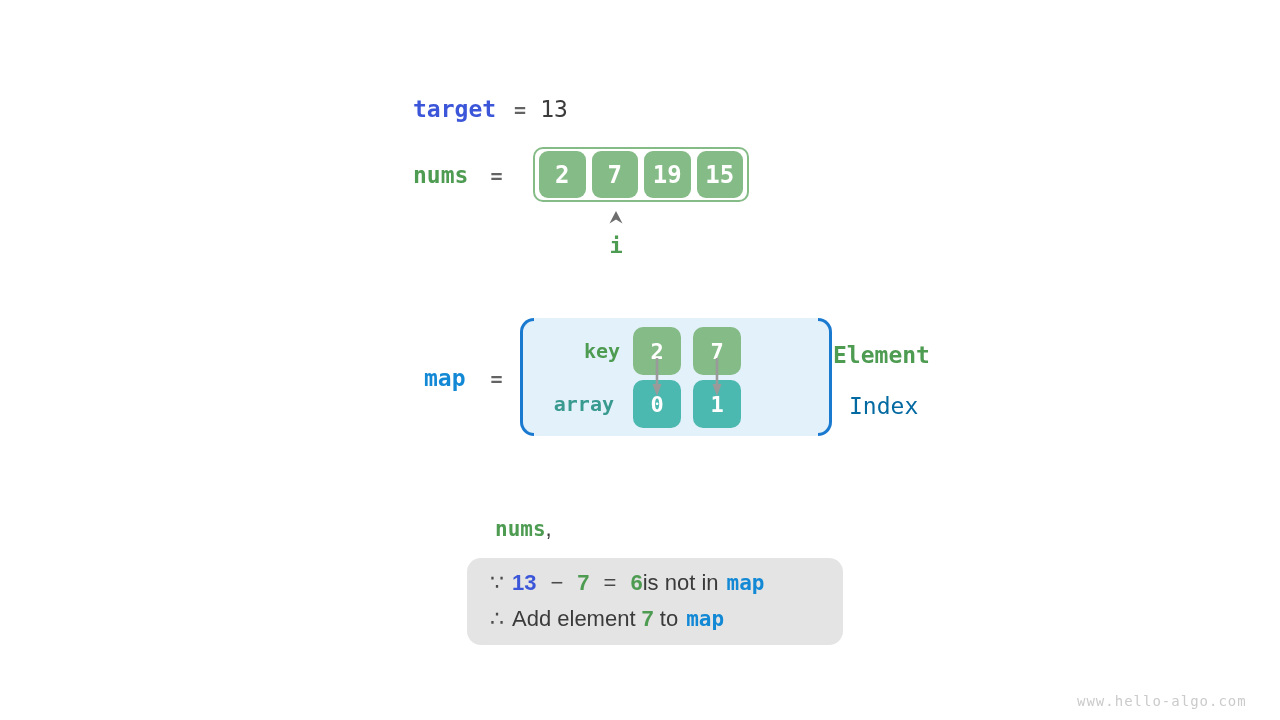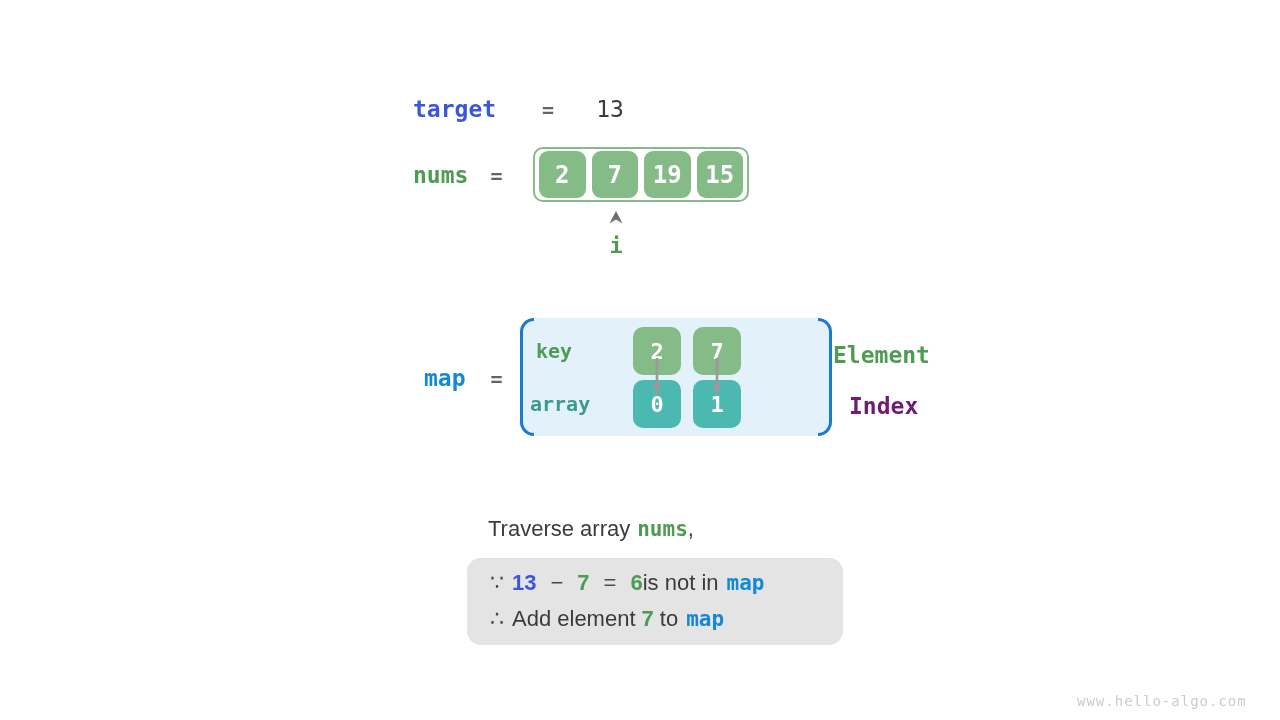--- a/index.html
+++ b/index.html
@@ -4,21 +4,21 @@
 <style>
   html,body{margin:0;padding:0;background:#ffffff;}
   #canvas{
     position:relative;width:1280px;height:720px;background:#ffffff;
     overflow:hidden;font-family:"Liberation Sans",sans-serif;
   }
   .mono{font-family:"DejaVu Sans Mono",monospace;}
   .abs{position:absolute;}
 
   
-  .target-row{left:413px;top:96px;display:flex;align-items:baseline;gap:28px;}
+  .target-row{left:413px;top:96px;display:flex;align-items:baseline;}
   .kw-target{font-size:23px;font-weight:bold;color:#3c56d9;}
   .eq{font-size:20px;font-weight:bold;color:#636363;}
   .target-val{font-size:23px;font-weight:500;color:#3b3b3b;margin-left:14px;}
   .target-row .eq{margin-left:18px;}
 
   
   .nums-label-row{left:413px;top:162px;display:flex;align-items:baseline;}
   .kw-nums{font-size:23px;font-weight:bold;color:#4e9b52;}
   .nums-label-row .eq{margin-left:22px;}
   .array-box{
@@ -40,34 +40,34 @@
   
   .map-label-row{left:424px;top:365px;display:flex;align-items:baseline;}
   .kw-map{font-size:23px;font-weight:bold;color:#1389d6;}
   .map-label-row .eq{margin-left:25px;}
   .map-panel{left:520px;top:318px;width:312px;height:118px;
     background:#e3f1fa;border-radius:18px;}
   .bracket{position:absolute;top:0;bottom:0;width:14px;box-sizing:border-box;
     border:3px solid #1a7ad0;}
   .bracket.left{left:0;border-right:none;border-radius:18px 0 0 18px;}
   .bracket.right{right:0;border-left:none;border-radius:0 18px 18px 0;}
-  .row-label{position:absolute;width:84px;text-align:left;
+  .row-label{position:absolute;width:84px;text-align:right;
     font-size:20px;font-weight:bold;}
   .row-label.key{left:16px;top:21px;color:#4e9b52;}
   .row-label.value{left:10px;top:74px;color:#399a90;}
   .map-cell{position:absolute;width:48px;height:48px;border-radius:10px;
     color:#ffffff;font-size:22px;font-weight:bold;
     display:flex;align-items:center;justify-content:center;}
   .map-cell.key{background:#85bb86;top:9px;}
   .map-cell.value{background:#4cb9b0;top:62px;}
   .mc-c1{left:113px;} .mc-c2{left:173px;}
   .map-arrow{position:absolute;top:40px;width:10px;height:40px;}
   .ma-c1{left:132px;} .ma-c2{left:192px;}
   .element-label{left:833px;top:342px;font-size:23px;font-weight:bold;color:#4e9b52;}
-  .index-label{left:849px;top:393px;font-size:23px;font-weight:bold;color:#701a75;}
+  .index-label{left:849px;top:393px;font-size:23px;font-weight:normal;color:#0369a1;}
 
   
   .caption{left:488px;top:516px;font-size:22px;color:#3b3b3b;
     display:flex;align-items:baseline;}
   .caption .nm{font-size:21px;font-weight:bold;color:#4e9b52;margin-left:7px;}
   .conclusion{left:467px;top:558px;width:376px;height:87px;box-sizing:border-box;
     background:#e4e4e4;border-radius:14px;padding:12px 0 0 23px;}
   .cline{display:flex;align-items:baseline;font-size:22px;color:#3b3b3b;height:30px;}
   .cline.second{margin-top:6px;}
   .b-blue{font-weight:bold;color:#3c56d9;}
@@ -137,21 +137,20 @@
     <svg class="map-arrow ma-c2" viewBox="0 0 10 40">
       <line x1="5" y1="0" x2="5" y2="28" stroke="#9a9a9a" stroke-width="2.6"></line>
       <polygon points="0.5,26 9.5,26 5,38" fill="#9a9a9a"></polygon>
     </svg>
   </div>
 
   <div class="abs element-label mono">Element</div>
   <div class="abs index-label mono">Index</div>
 
   <div class="abs caption">
-    <span>Traverse array</span>
     <span class="nm mono">nums</span>
     <span>,</span>
   </div>
 
   <div class="abs conclusion">
     <div class="cline">
       <span class="dim">∵</span>
       <span class="b-blue gap8">13</span>
       <span class="dim gap14">−</span>
       <span class="b-green gap14">7</span>

